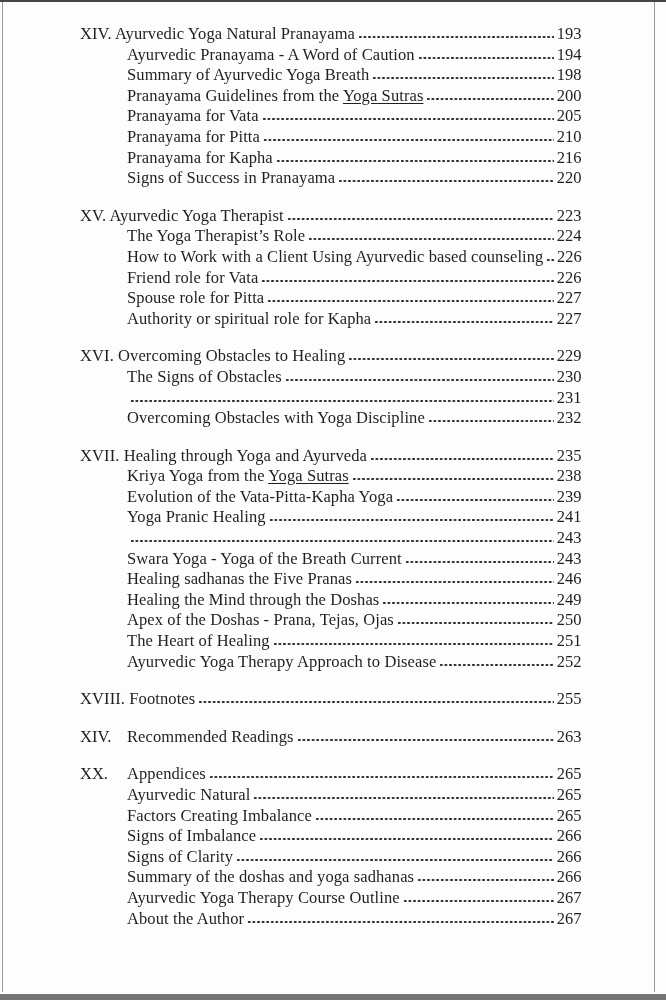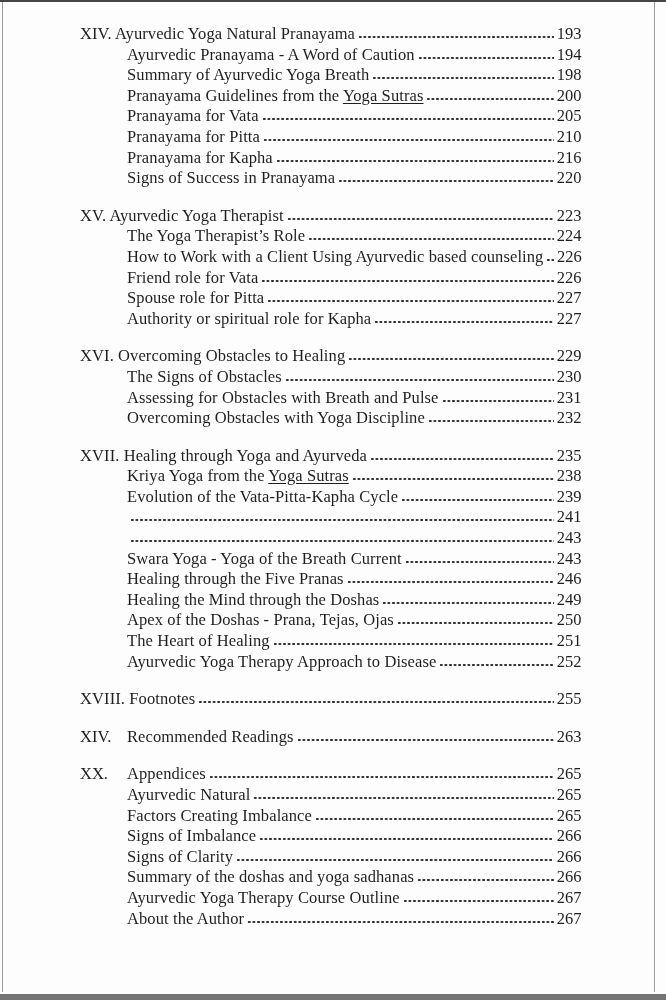--- a/index.html
+++ b/index.html
@@ -139,21 +139,20 @@
     <span class="title"><span>XVI. Overcoming Obstacles to Healing</span></span>
     <span class="dots"></span>
     <span class="pagenum">229</span>
   </div>
         <div class="row sub">
     <span class="title"><span>The Signs of Obstacles</span></span>
     <span class="dots"></span>
     <span class="pagenum">230</span>
   </div>
         <div class="row sub">
-    <span class="title"><span>Assessing for Obstacles with Breath and Pulse</span></span>
     <span class="dots"></span>
     <span class="pagenum">231</span>
   </div>
         <div class="row sub">
     <span class="title"><span>Overcoming Obstacles with Yoga Discipline</span></span>
     <span class="dots"></span>
     <span class="pagenum">232</span>
   </div>
       </div>
       <div class="section">
@@ -161,39 +160,40 @@
     <span class="title"><span>XVII. Healing through Yoga and Ayurveda</span></span>
     <span class="dots"></span>
     <span class="pagenum">235</span>
   </div>
         <div class="row sub">
     <span class="title"><span>Kriya Yoga from the </span><span class="u">Yoga Sutras</span></span>
     <span class="dots"></span>
     <span class="pagenum">238</span>
   </div>
         <div class="row sub">
-    <span class="title"><span>Evolution of the Vata-Pitta-Kapha Cycle</span></span>
+    <span class="title"><span>Evolution of the Vata-Pitta-Kapha Yoga</span></span>
     <span class="dots"></span>
     <span class="pagenum">239</span>
   </div>
         <div class="row sub">
+    <span class="title"><span>Yoga Pranic Healing</span></span>
     <span class="dots"></span>
     <span class="pagenum">241</span>
   </div>
         <div class="row sub">
     <span class="dots"></span>
     <span class="pagenum">243</span>
   </div>
         <div class="row sub">
     <span class="title"><span>Swara Yoga - Yoga of the Breath Current</span></span>
     <span class="dots"></span>
     <span class="pagenum">243</span>
   </div>
         <div class="row sub">
-    <span class="title"><span>Healing through the Five Pranas</span></span>
+    <span class="title"><span>Healing sadhanas the Five Pranas</span></span>
     <span class="dots"></span>
     <span class="pagenum">246</span>
   </div>
         <div class="row sub">
     <span class="title"><span>Healing the Mind through the Doshas</span></span>
     <span class="dots"></span>
     <span class="pagenum">249</span>
   </div>
         <div class="row sub">
     <span class="title"><span>Apex of the Doshas - Prana, Tejas, Ojas</span></span>

